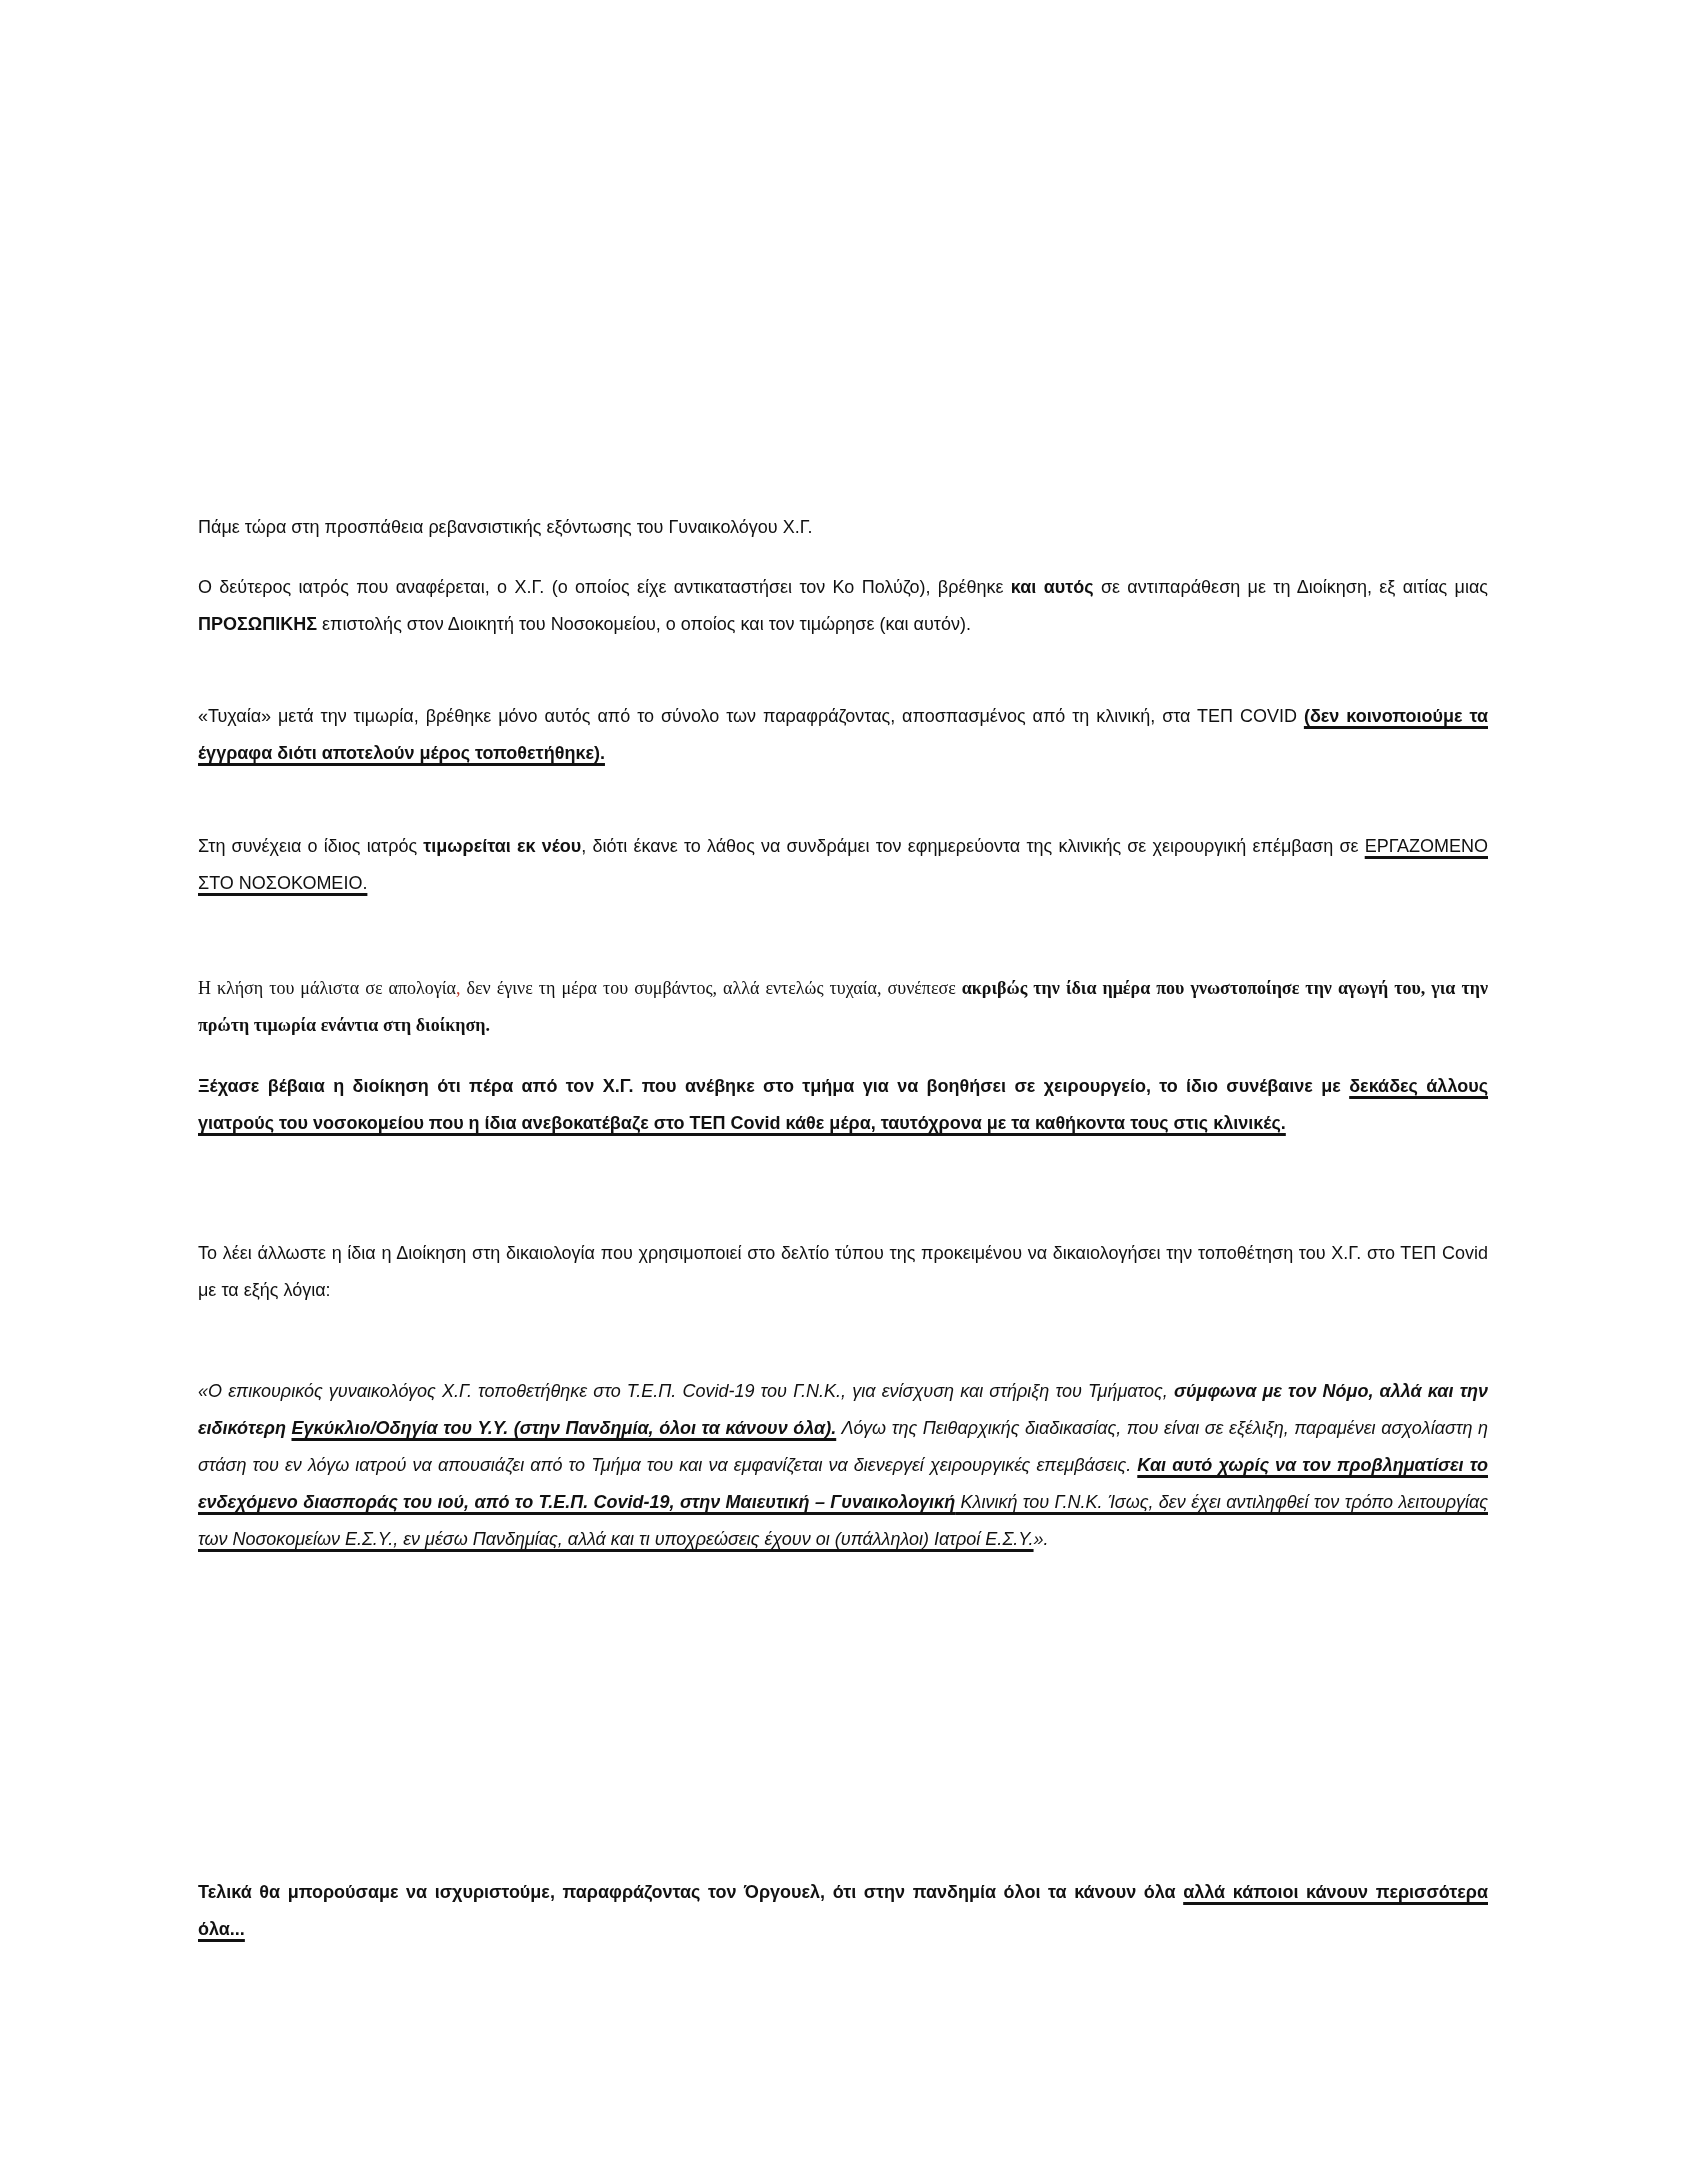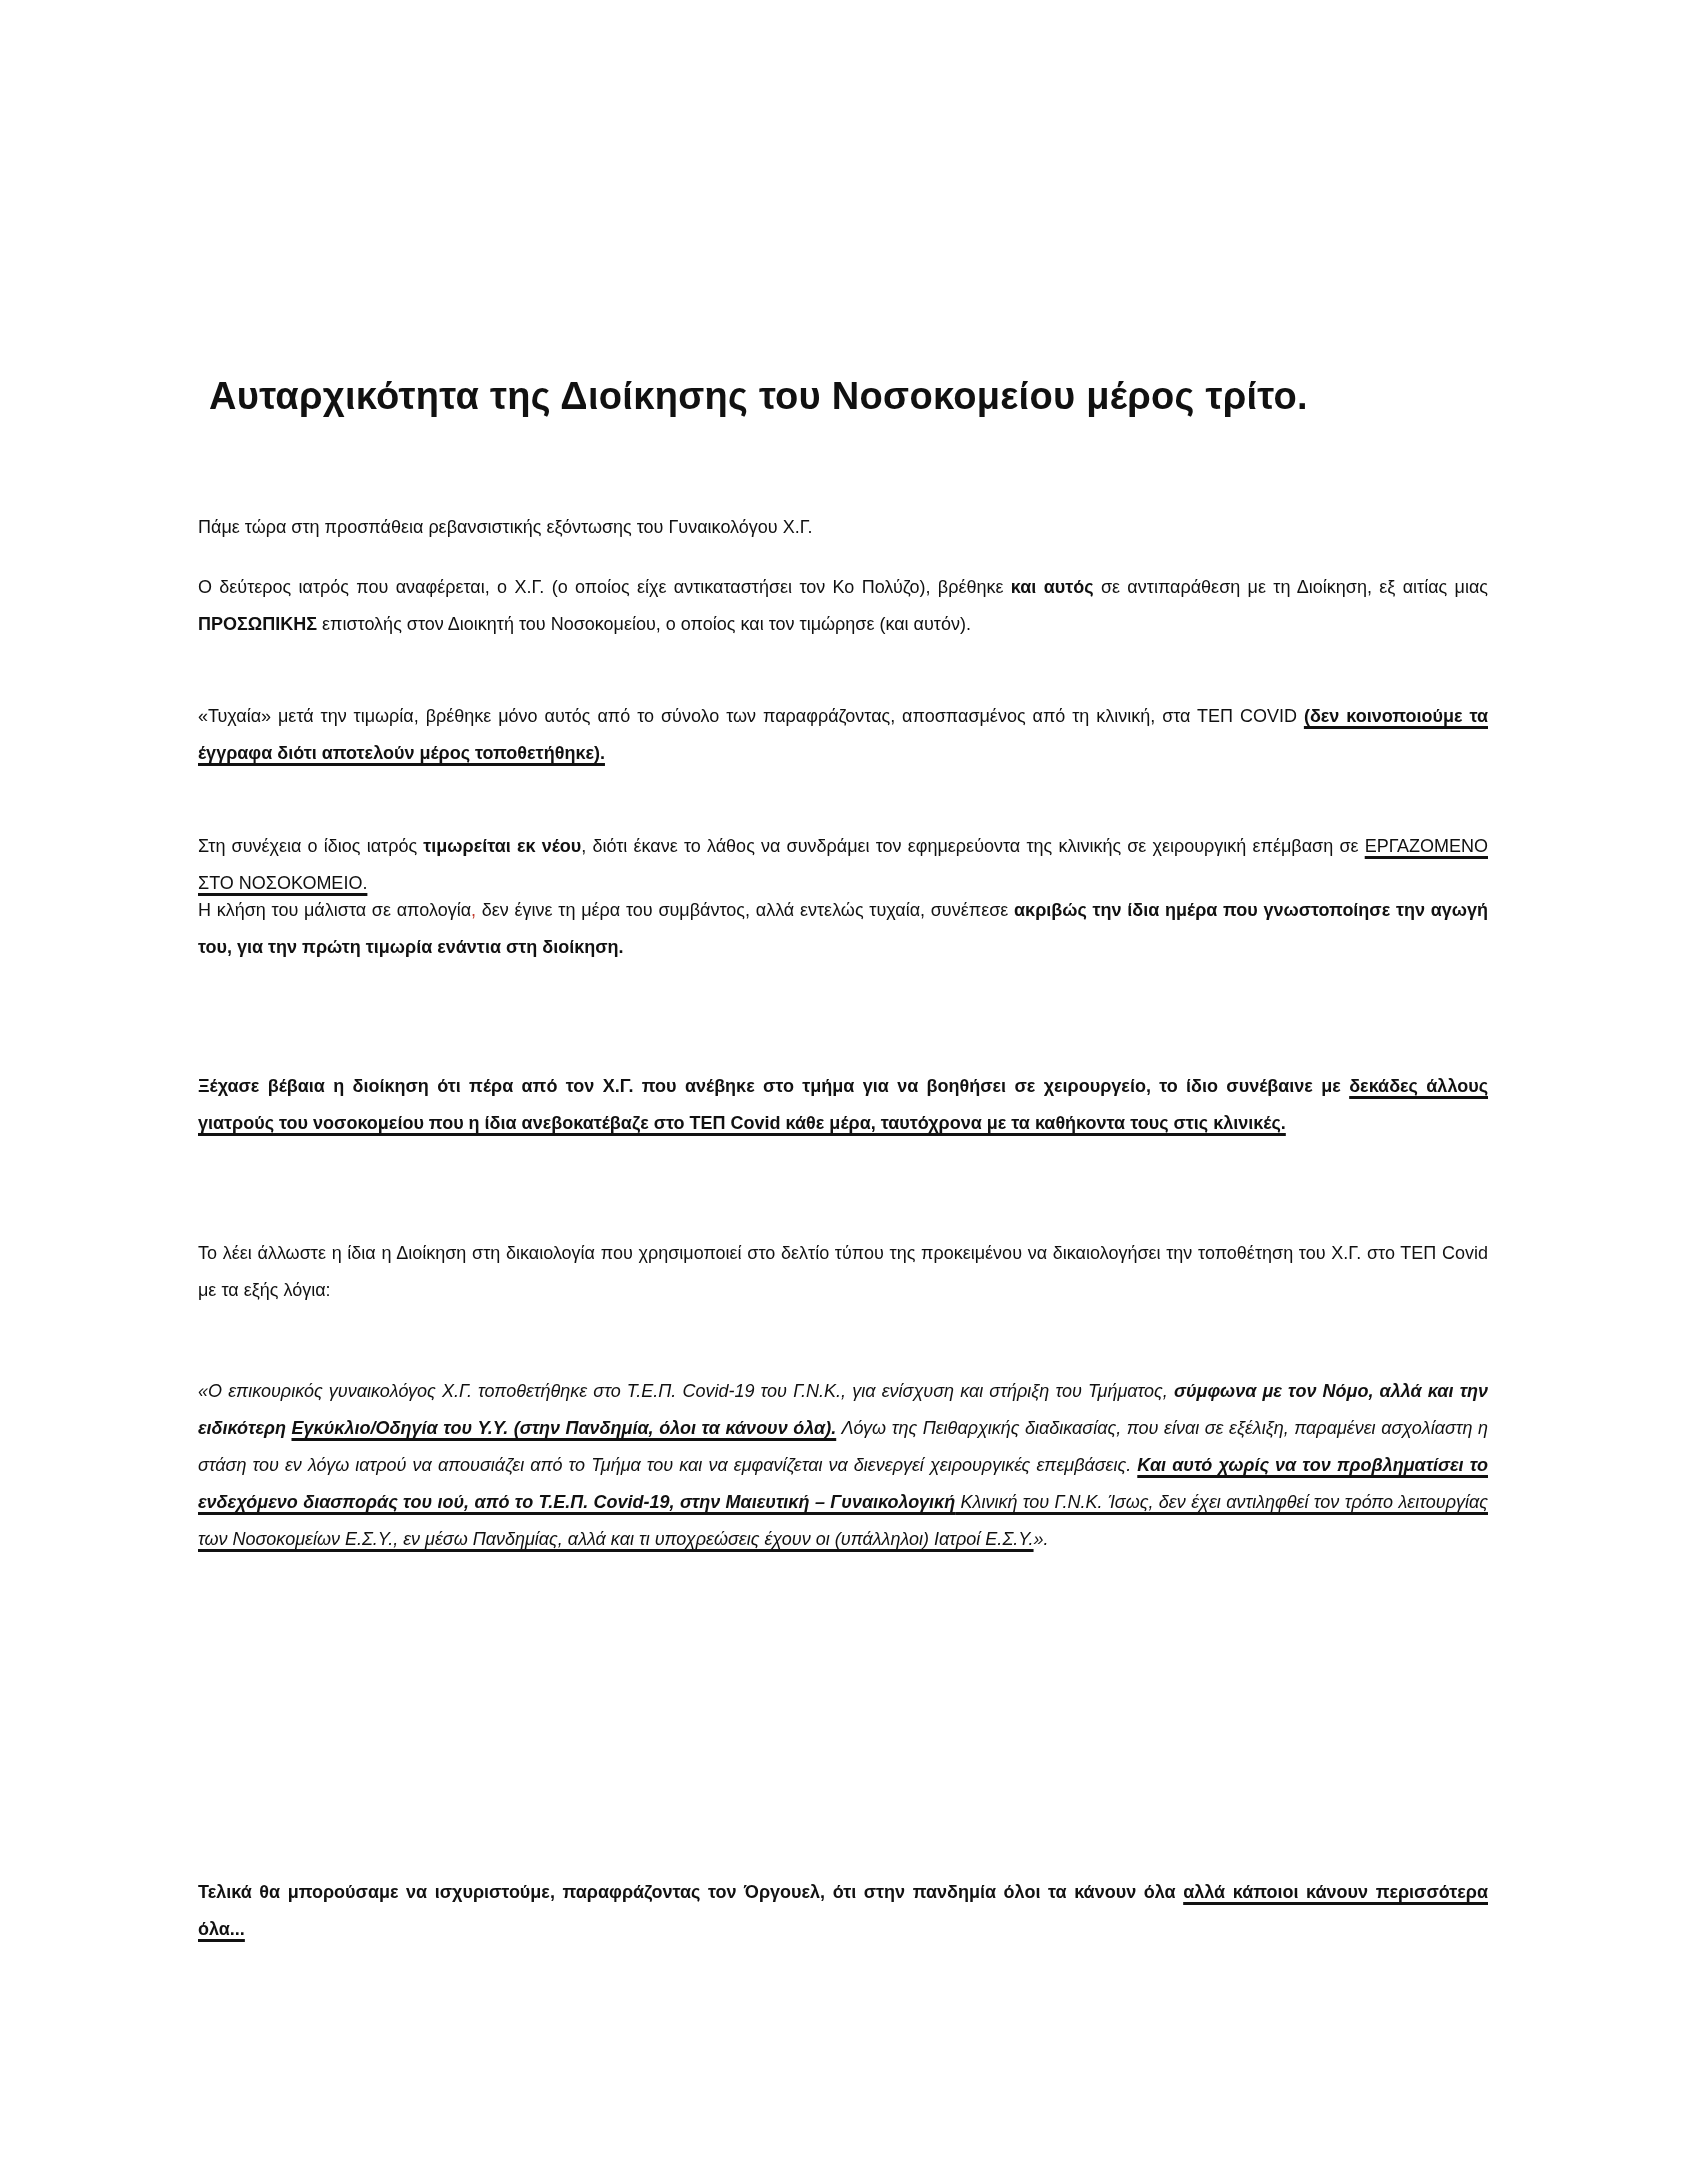--- a/index.html
+++ b/index.html
@@ -13,35 +13,34 @@
   .p { margin: 0; }
   .run-bold { font-weight: bold; }
   .run-italic { font-style: italic; }
   .run-underline { text-decoration: underline; text-decoration-thickness: 2.6px; text-underline-offset: 4.3px; }
   .run-red { color: #c0392b; }
 </style>
 </head>
 <body>
 
 <div class="page">
-  <div class="title">Αυταρχικότητα της Διοίκησης του Νοσοκομείου μέρος τρίτο.</div>
 
   <div class="body" style="top:509px;">
       <p class="p"><span>Πάμε τώρα στη προσπάθεια ρεβανσιστικής εξόντωσης του Γυναικολόγου Χ.Γ.</span></p>
     </div>
   <div class="body" style="top:569px;">
       <p class="p"><span>Ο δεύτερος ιατρός που αναφέρεται, ο Χ.Γ. (ο οποίος είχε αντικαταστήσει τον Κο Πολύζο), βρέθηκε </span><span class="run-bold">και αυτός</span><span> σε αντιπαράθεση με τη Διοίκηση, εξ αιτίας μιας </span><span class="run-bold">ΠΡΟΣΩΠΙΚΗΣ</span><span> επιστολής στον Διοικητή του Νοσοκομείου, ο οποίος και τον τιμώρησε (και αυτόν).</span></p>
     </div>
   <div class="body" style="top:698px;">
       <p class="p"><span>«Τυχαία» μετά την τιμωρία, βρέθηκε μόνο αυτός από το σύνολο των παραφράζοντας, αποσπασμένος από τη κλινική, στα ΤΕΠ COVID </span><span class="run-bold run-underline">(δεν κοινοποιούμε τα έγγραφα διότι αποτελούν μέρος τοποθετήθηκε).</span></p>
     </div>
   <div class="body" style="top:828px;">
       <p class="p"><span>Στη συνέχεια ο ίδιος ιατρός </span><span class="run-bold">τιμωρείται εκ νέου</span><span>,  διότι έκανε το λάθος να συνδράμει τον εφημερεύοντα της κλινικής σε χειρουργική επέμβαση σε </span><span class="run-underline">ΕΡΓΑΖΟΜΕΝΟ ΣΤΟ ΝΟΣΟΚΟΜΕΙΟ.</span></p>
     </div>
-  <div class="body" style="top:892px;">
+  <div class="body" style="top:970px;font-family:Liberation Serif, serif;">
       <p class="p"><span>Η κλήση του μάλιστα σε απολογία</span><span class="run-red">,</span><span> δεν έγινε τη μέρα του συμβάντος, αλλά εντελώς τυχαία, συνέπεσε </span><span class="run-bold">ακριβώς την ίδια ημέρα που γνωστοποίησε την αγωγή του, για την πρώτη τιμωρία ενάντια στη διοίκηση.</span></p>
     </div>
   <div class="body" style="top:1068px;">
       <p class="p"><span class="run-bold">Ξέχασε βέβαια η διοίκηση ότι πέρα από τον Χ.Γ. που ανέβηκε στο τμήμα για να βοηθήσει σε χειρουργείο, το ίδιο συνέβαινε με </span><span class="run-bold run-underline">δεκάδες άλλους γιατρούς του νοσοκομείου που η ίδια ανεβοκατέβαζε στο ΤΕΠ Covid κάθε μέρα, ταυτόχρονα με τα καθήκοντα τους στις κλινικές.</span></p>
     </div>
   <div class="body" style="top:1235px;">
       <p class="p"><span>Το λέει άλλωστε η ίδια η Διοίκηση στη δικαιολογία που χρησιμοποιεί στο δελτίο τύπου της προκειμένου να δικαιολογήσει την τοποθέτηση του Χ.Γ. στο ΤΕΠ Covid με τα εξής λόγια:</span></p>
     </div>
   <div class="body" style="top:1373px;">
       <p class="p"><span class="run-italic">«Ο επικουρικός γυναικολόγος Χ.Γ. τοποθετήθηκε στο Τ.Ε.Π. Covid-19 του Γ.Ν.Κ., για ενίσχυση και στήριξη του Τμήματος, </span><span class="run-bold run-italic">σύμφωνα με τον Νόμο, αλλά και την ειδικότερη </span><span class="run-bold run-italic run-underline">Εγκύκλιο/Οδηγία του Υ.Υ. (στην Πανδημία, όλοι τα κάνουν όλα).</span><span class="run-italic"> Λόγω της Πειθαρχικής διαδικασίας, που είναι σε εξέλιξη, παραμένει ασχολίαστη η στάση του εν λόγω ιατρού να απουσιάζει από το Τμήμα του και να εμφανίζεται να διενεργεί χειρουργικές επεμβάσεις. </span><span class="run-bold run-italic run-underline">Και αυτό χωρίς να τον προβληματίσει το ενδεχόμενο διασποράς του ιού, από το Τ.Ε.Π. Covid-19, στην Μαιευτική – Γυναικολογική</span><span class="run-italic run-underline"> Κλινική του Γ.Ν.Κ. Ίσως, δεν έχει αντιληφθεί τον τρόπο λειτουργίας των Νοσοκομείων Ε.Σ.Υ., εν μέσω Πανδημίας, αλλά και τι υποχρεώσεις έχουν οι (υπάλληλοι) Ιατροί Ε.Σ.Υ.</span><span class="run-italic">».</span></p>

